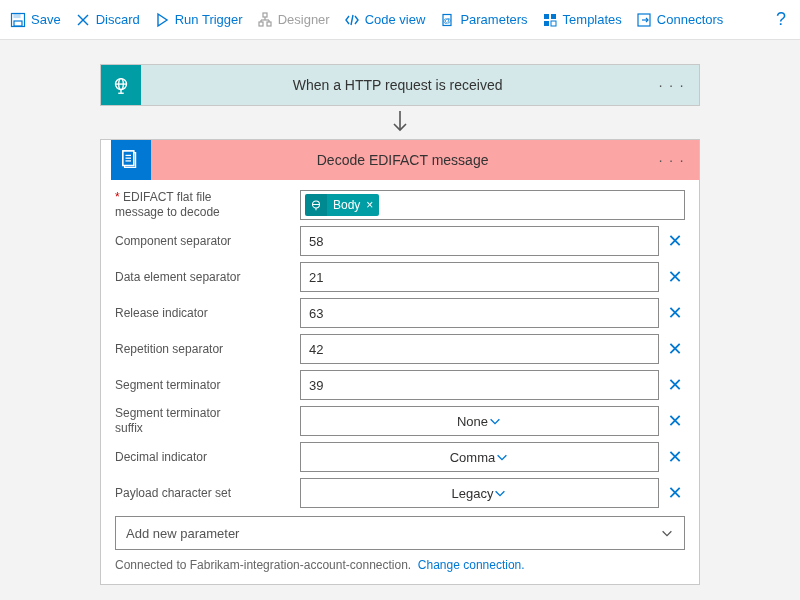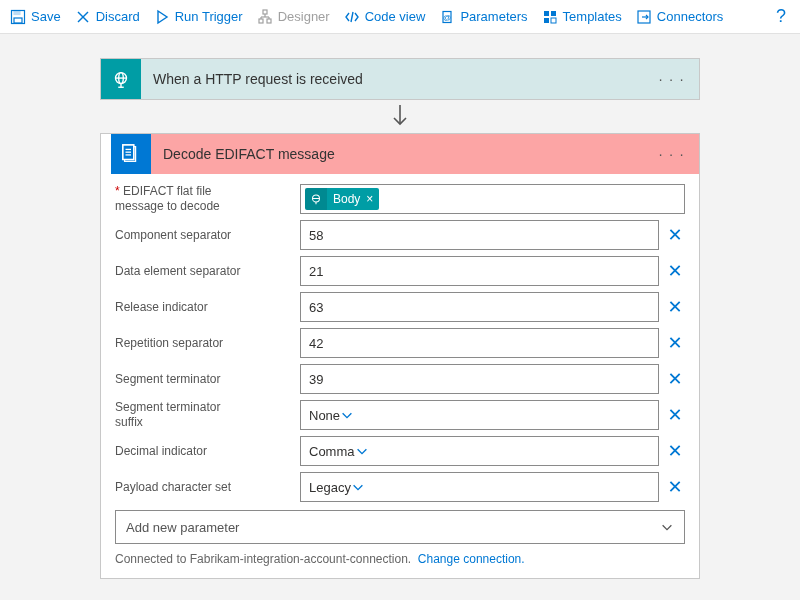--- a/index.html
+++ b/index.html
@@ -12,21 +12,21 @@
     width: 800px;
     height: 600px;
     overflow: hidden;
   }
   .toolbar {
     display: flex;
     align-items: center;
     gap: 14px;
     padding: 6px 10px 6px 10px;
     border-bottom: 1px solid #e1e1e1;
-    height: 34px;
+    height: 40px;
   }
   .toolbar-item {
     display: inline-flex;
     align-items: center;
     gap: 5px;
     color: #0078d4;
     cursor: pointer;
     font-size: 13px;
     white-space: nowrap;
   }
@@ -62,20 +62,21 @@
     justify-content: center;
     flex-shrink: 0;
   }
   .card-header .tile.blue { background: #0078d4; }
   .card-header .tile svg { width: 22px; height: 22px; }
   .card-header .title {
     flex: 1;
     padding: 0 12px;
     font-size: 14px;
     color: #333;
+    text-align: center;
   }
   .card-header.teal { background: #d5e8e9; }
   .card-header.blue { background: #fca5a5; margin-left: 10px; }
   .ellipsis {
     color: #555;
     letter-spacing: 1px;
     cursor: pointer;
     padding: 0 4px;
     font-size: 14px;
   }
@@ -113,21 +114,21 @@
     flex: 1;
     border: 1px solid #8a8a8a;
     height: 30px;
     padding: 0 8px;
     font-size: 13px;
     background: #fff;
     display: flex;
     align-items: center;
     position: relative;
   }
-  .field-input.select { justify-content: flex-start; }
+  .field-input.select { justify-content: center; }
   .chevron {
     color: #0078d4;
   }
   .delete-x {
     width: 20px;
     text-align: center;
     color: #0078d4;
     font-size: 18px;
     cursor: pointer;
     font-weight: 300;

